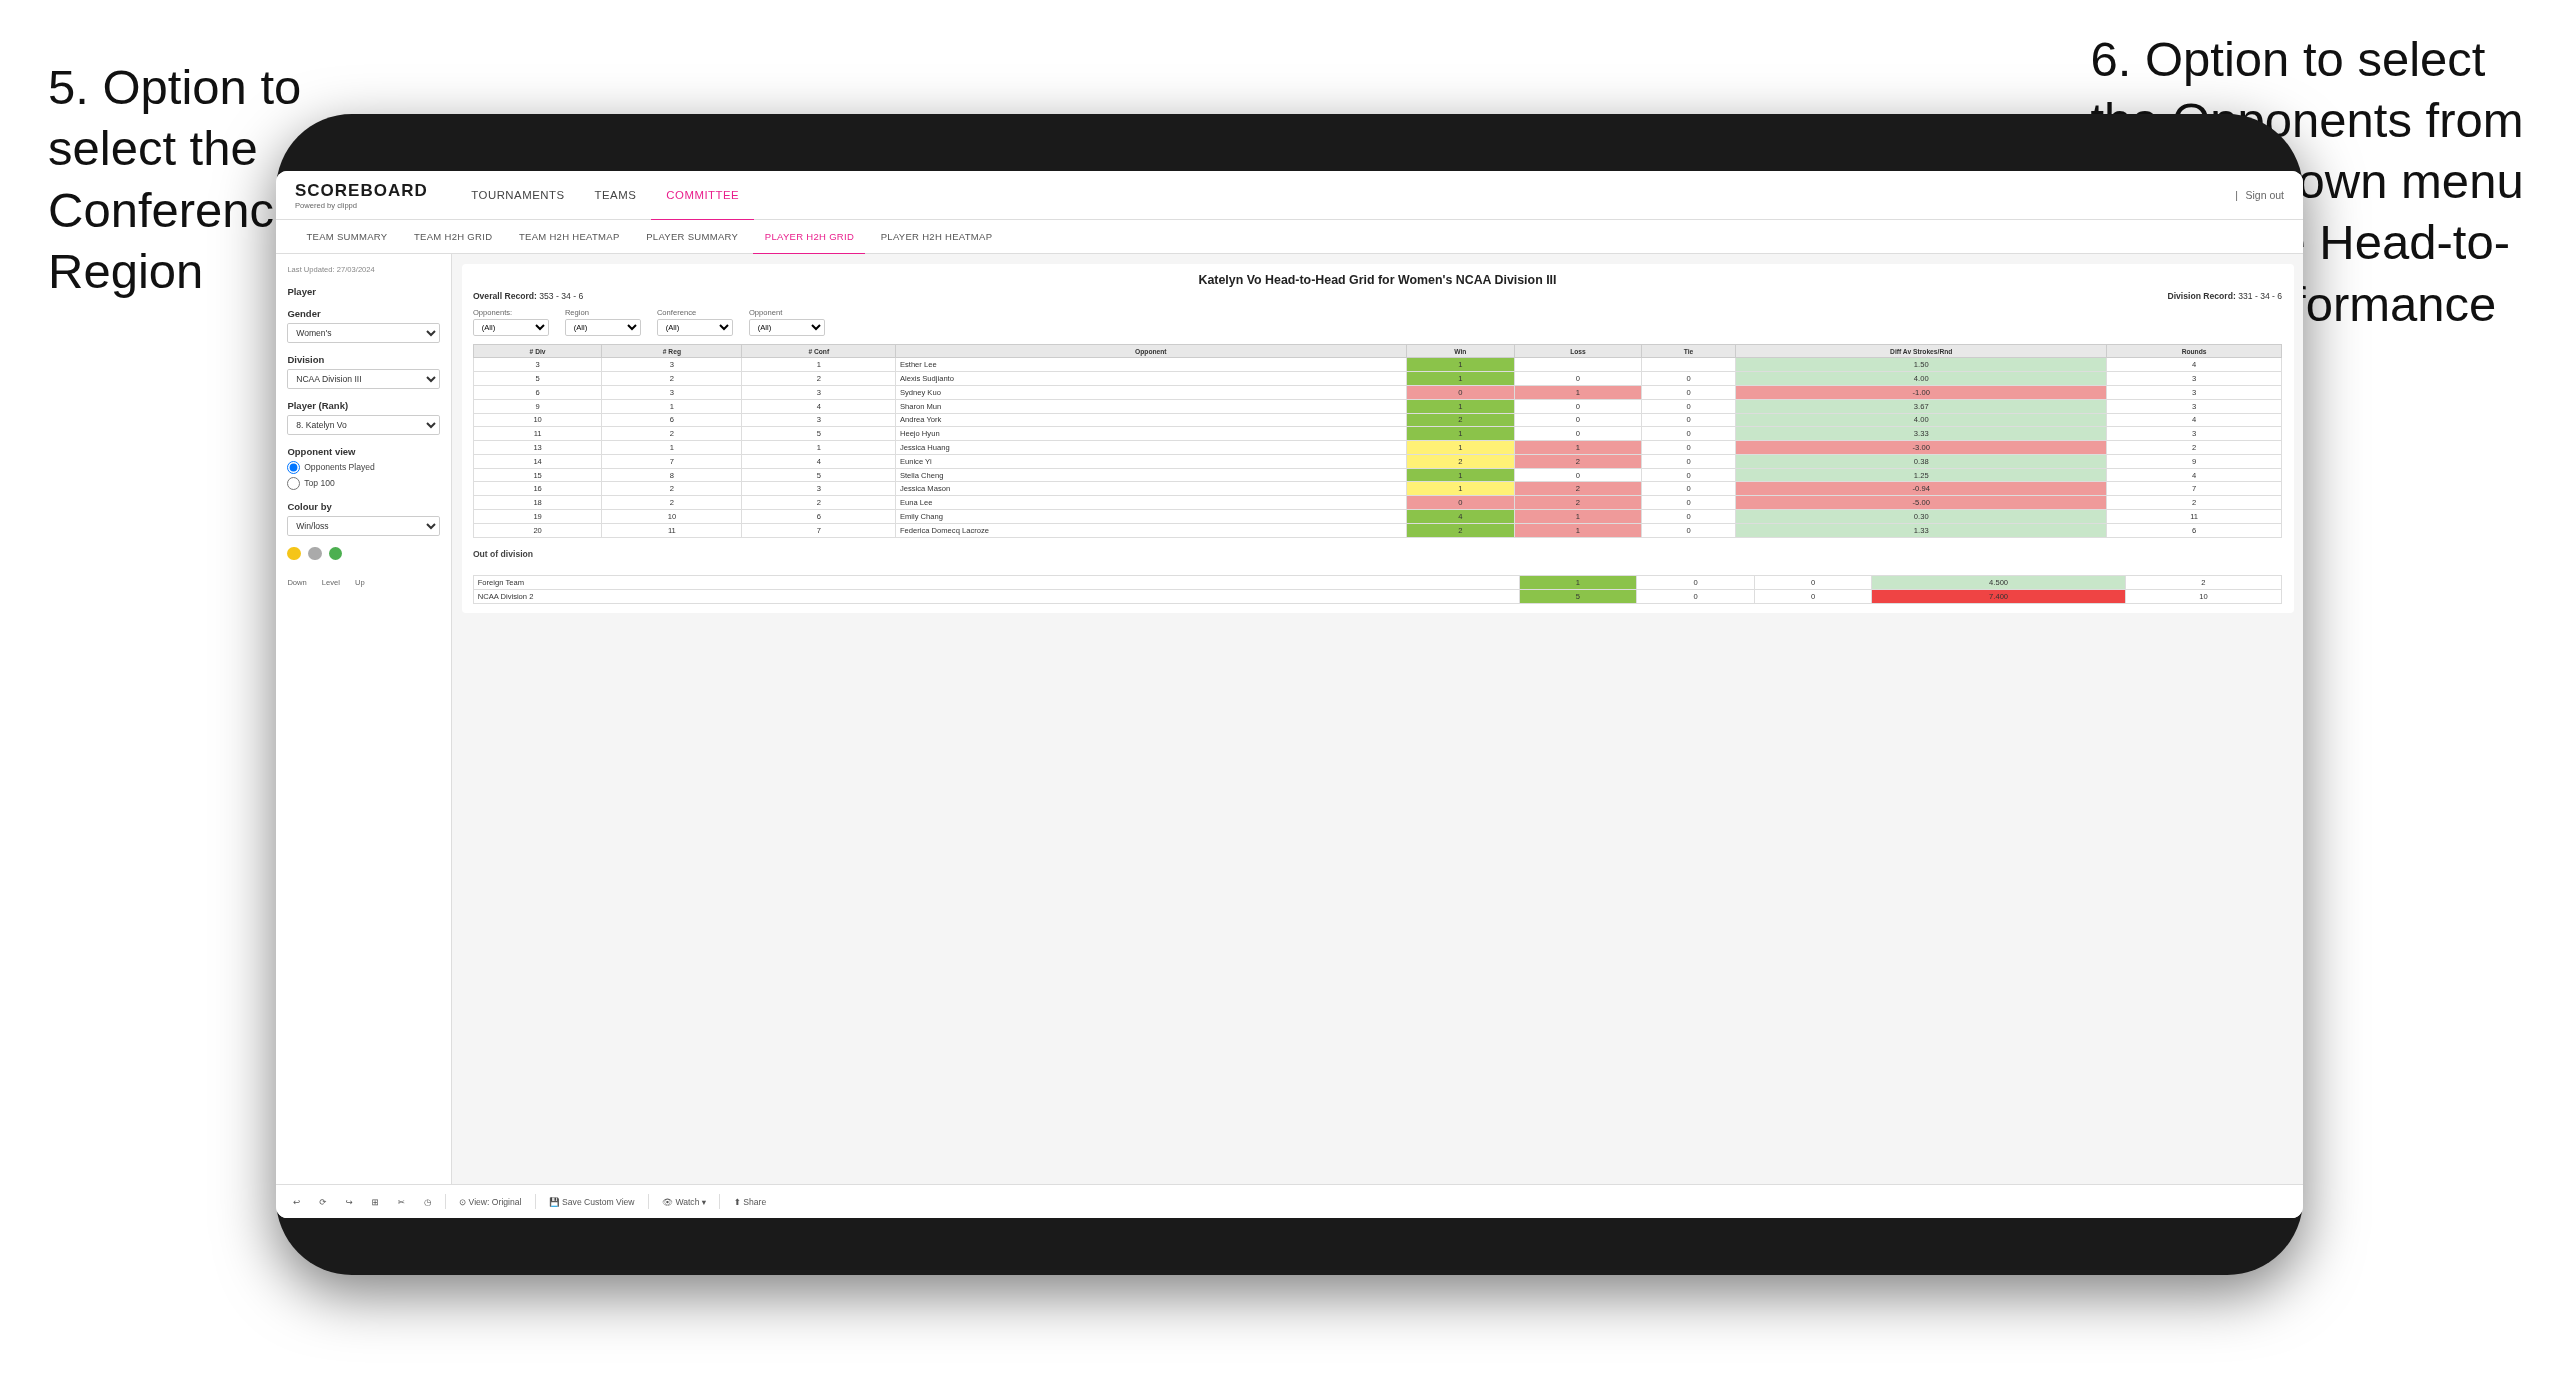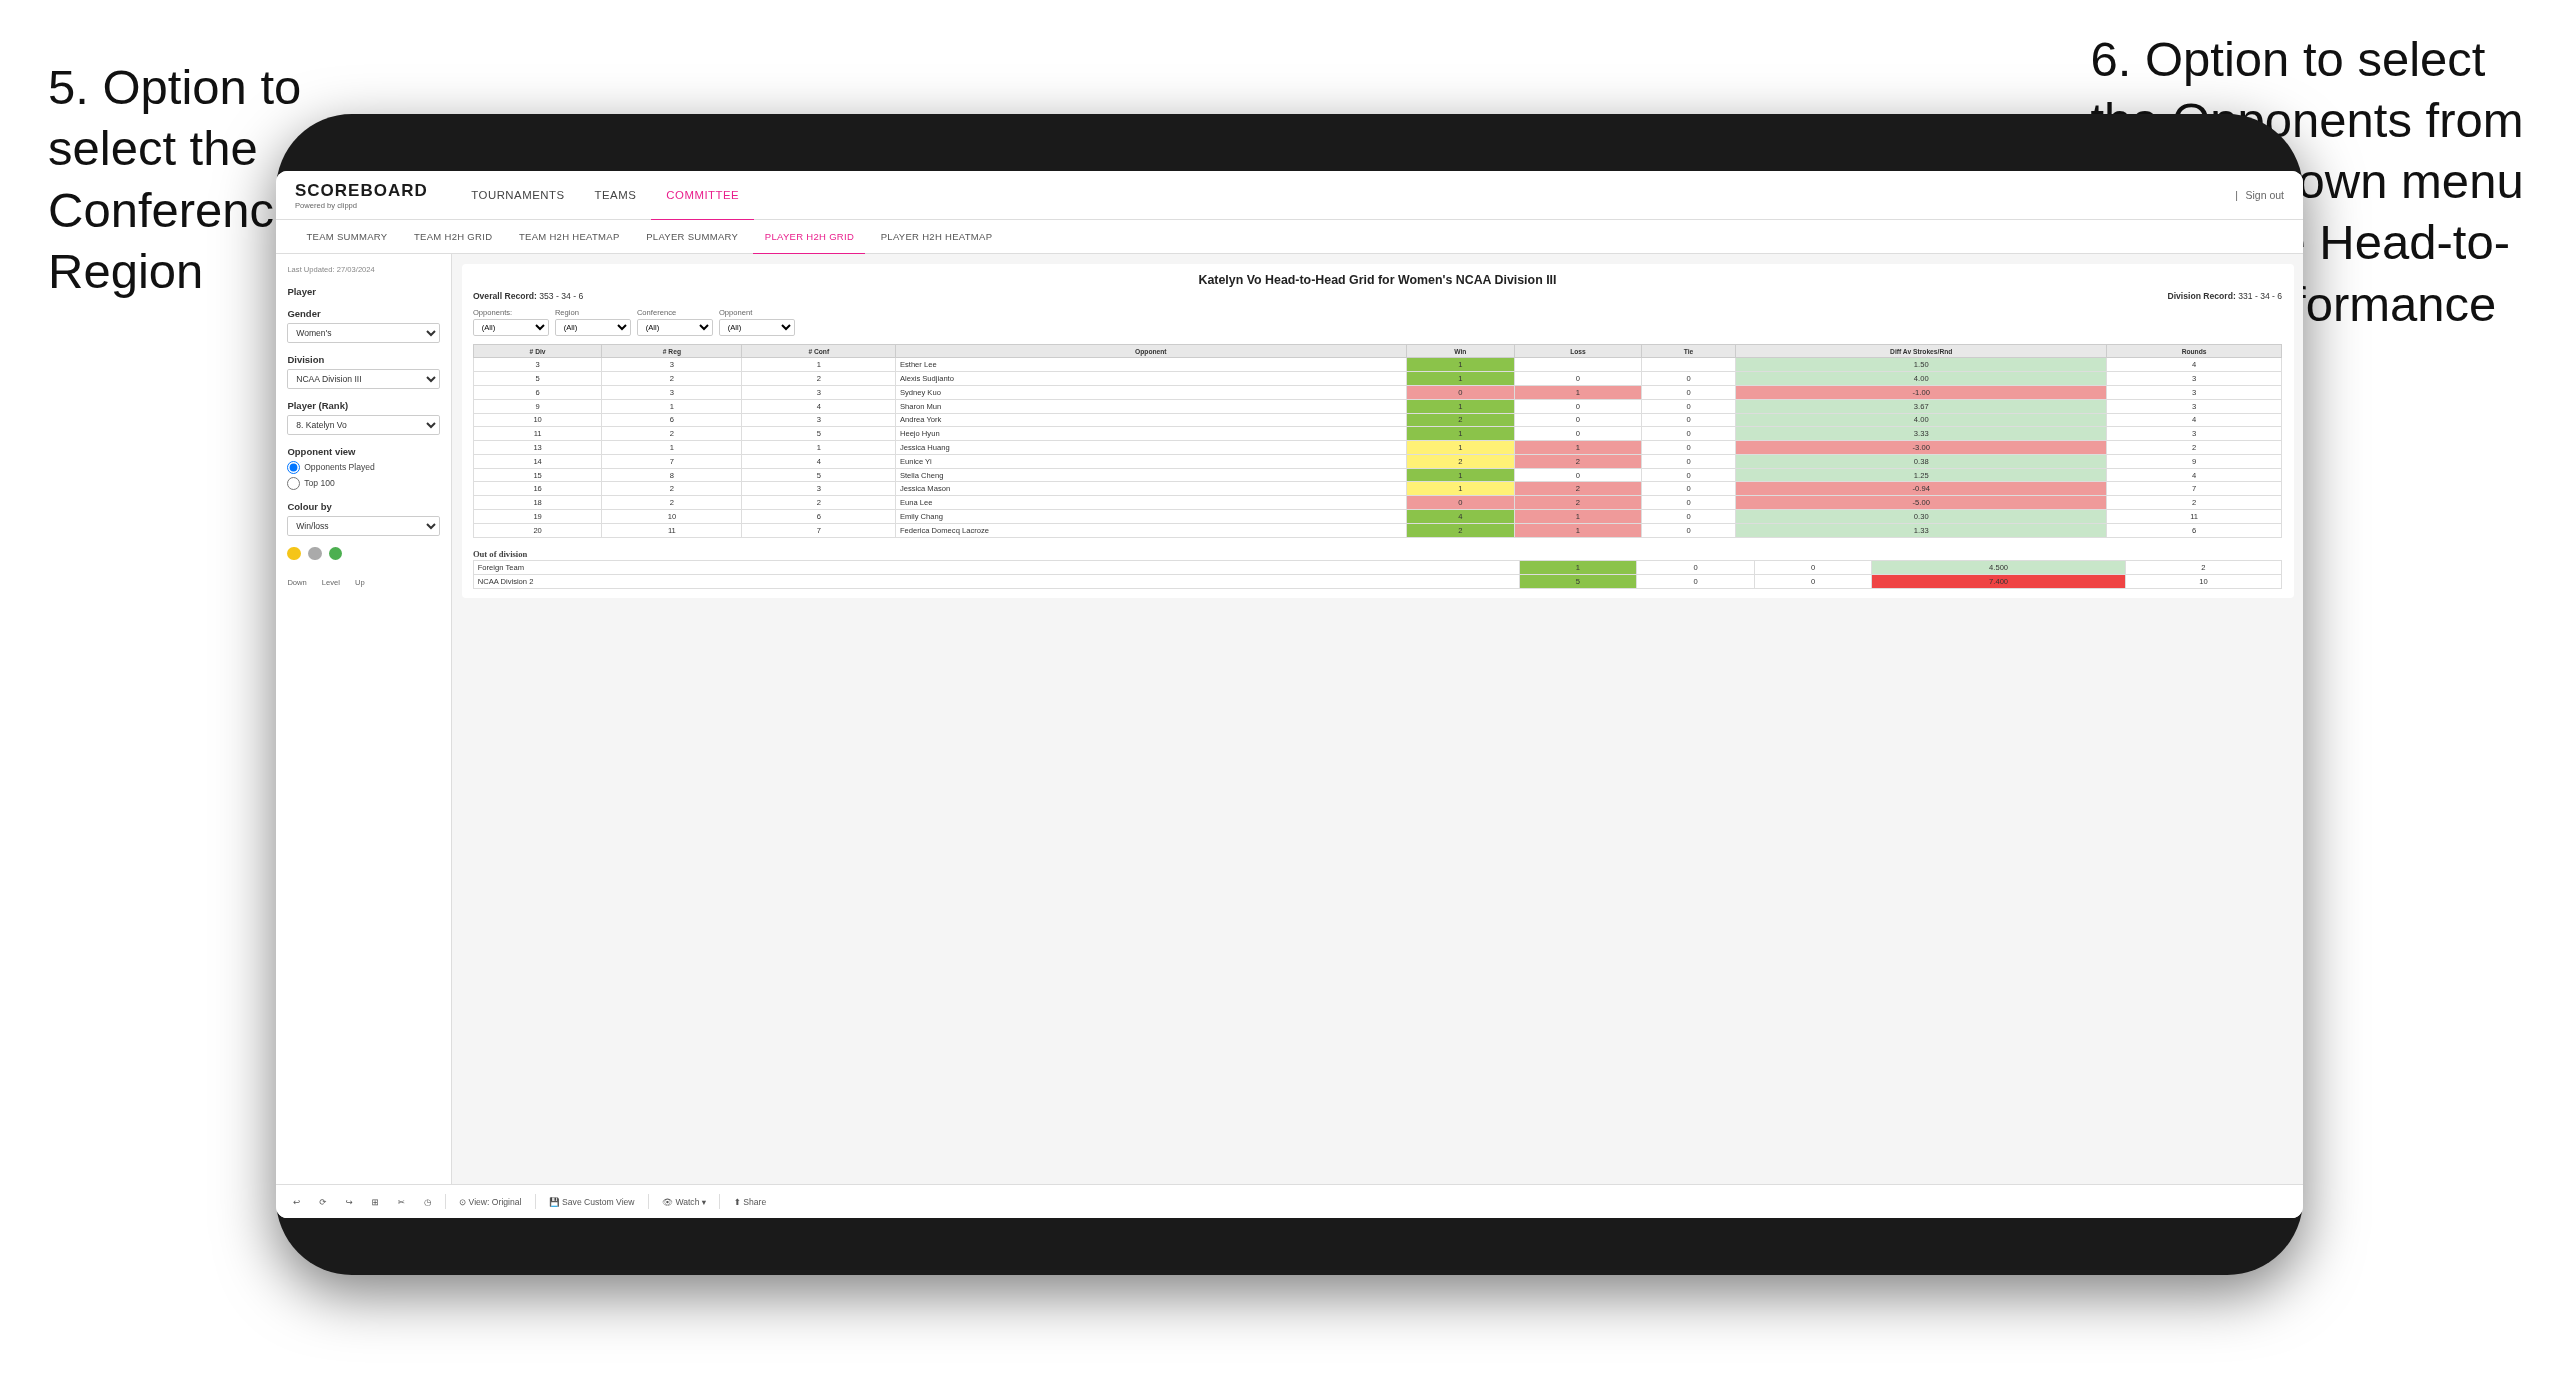--- a/index.html
+++ b/index.html
@@ -262,21 +262,21 @@
       display: flex;
       justify-content: space-between;
       font-size: 8.6px;
       color: #333;
       margin-bottom: 7.6px;
     }
 
     
     .filter-row {
       display: flex;
-      gap: 6px;
+      gap: 16px;
       margin-bottom: 7.6px;
       align-items: center;
     }
 
     .filter-group {
       display: flex;
       flex-direction: column;
       gap: 1.9px;
     }
 
@@ -325,22 +325,21 @@
 
     
     .out-of-division {
       margin-top: 11.4px;
     }
 
     .out-label {
       font-size: 8.6px;
       font-weight: 600;
       color: #444;
-      margin-bottom: 1px;
-      font-family: Liberation Serif, serif;
+      margin-bottom: 16px;
     }
 
     
     .bottom-toolbar {
       height: 34px;
       background: #ffffff;
       border-top: 1px solid #ddd;
       display: flex;
       align-items: center;
       padding: 0 11.4px;

